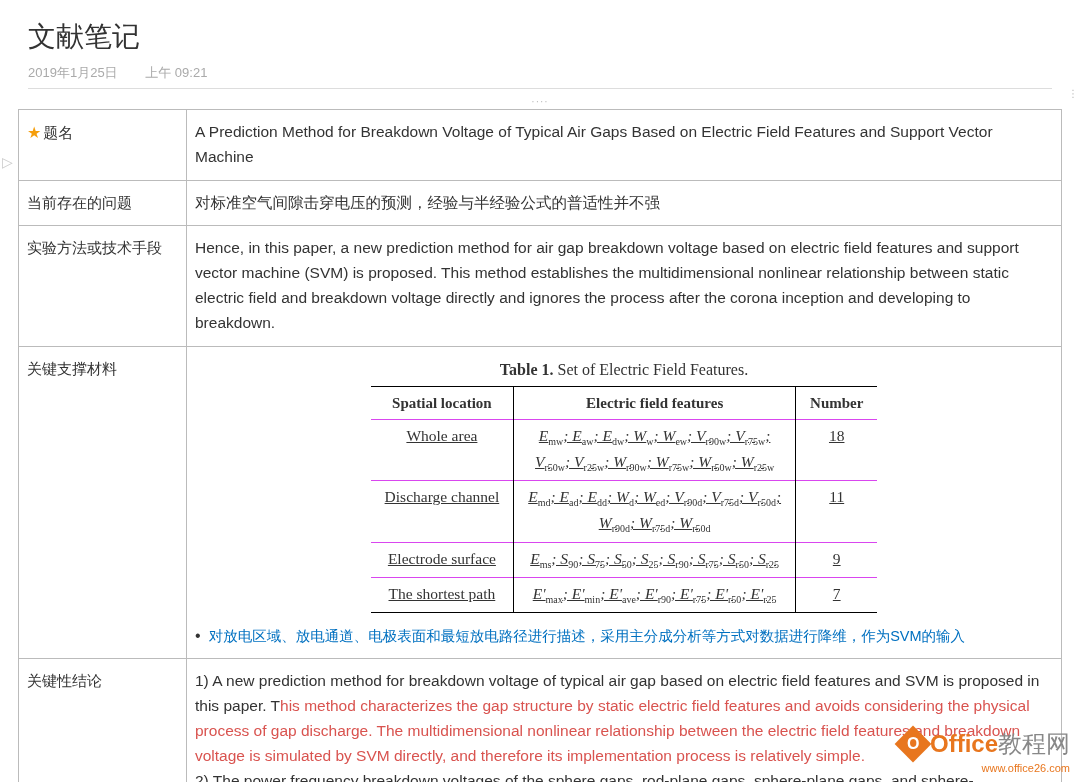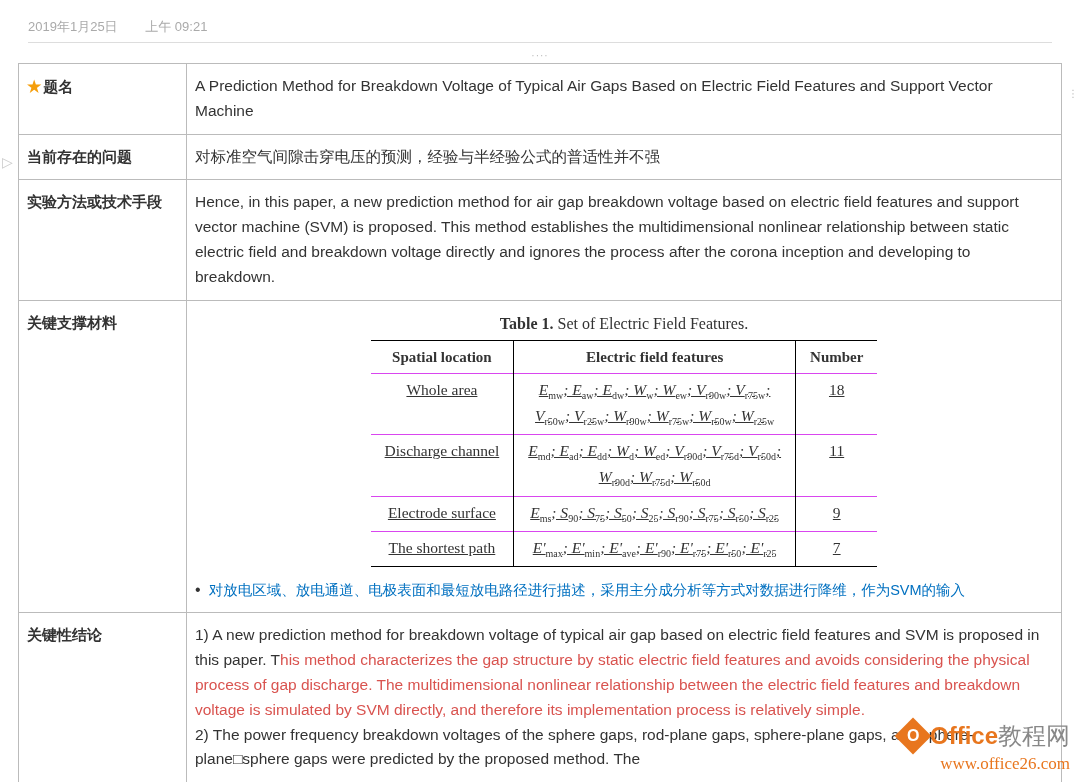--- a/index.html
+++ b/index.html
@@ -61,21 +61,20 @@
     vertical-align: top;
     padding: 10px 8px;
     font-size: 15.5px;
     line-height: 1.6;
   }
   .note-table td.label-cell {
     width: 168px;
     font-size: 15px;
     color: #333;
     white-space: nowrap;
-    font-weight: bold;
   }
   .star {
     color: #f59e0b;
     font-size: 16px;
     margin-right: 2px;
   }
   .blue-note {
     color: #0070c0;
     font-size: 14.5px;
     display: block;
@@ -142,30 +141,30 @@
     color: #fff;
     font-weight: bold;
     font-size: 16px;
   }
   .wm-text-main {
     font-size: 24px;
     color: #e8761e;
   }
   .wm-text-main .gray { color: #888; }
   .wm-url {
-    font-size: 17px;
+    font-size: 11px;
     color: #e8761e;
     margin-top: 2px;
-    font-family: Liberation Serif, serif;
   }
 </style>
 </head>
 <body>
 
 <div class="header">
+  <div class="title">文献笔记</div>
   <div class="meta">
     <span>2019年1月25日</span>
     <span>上午 09:21</span>
   </div>
 </div>
 
 <div class="divider-dots">····</div>
 <div class="right-dots">⋮</div>
 <div class="left-arrow">▷</div>
 

